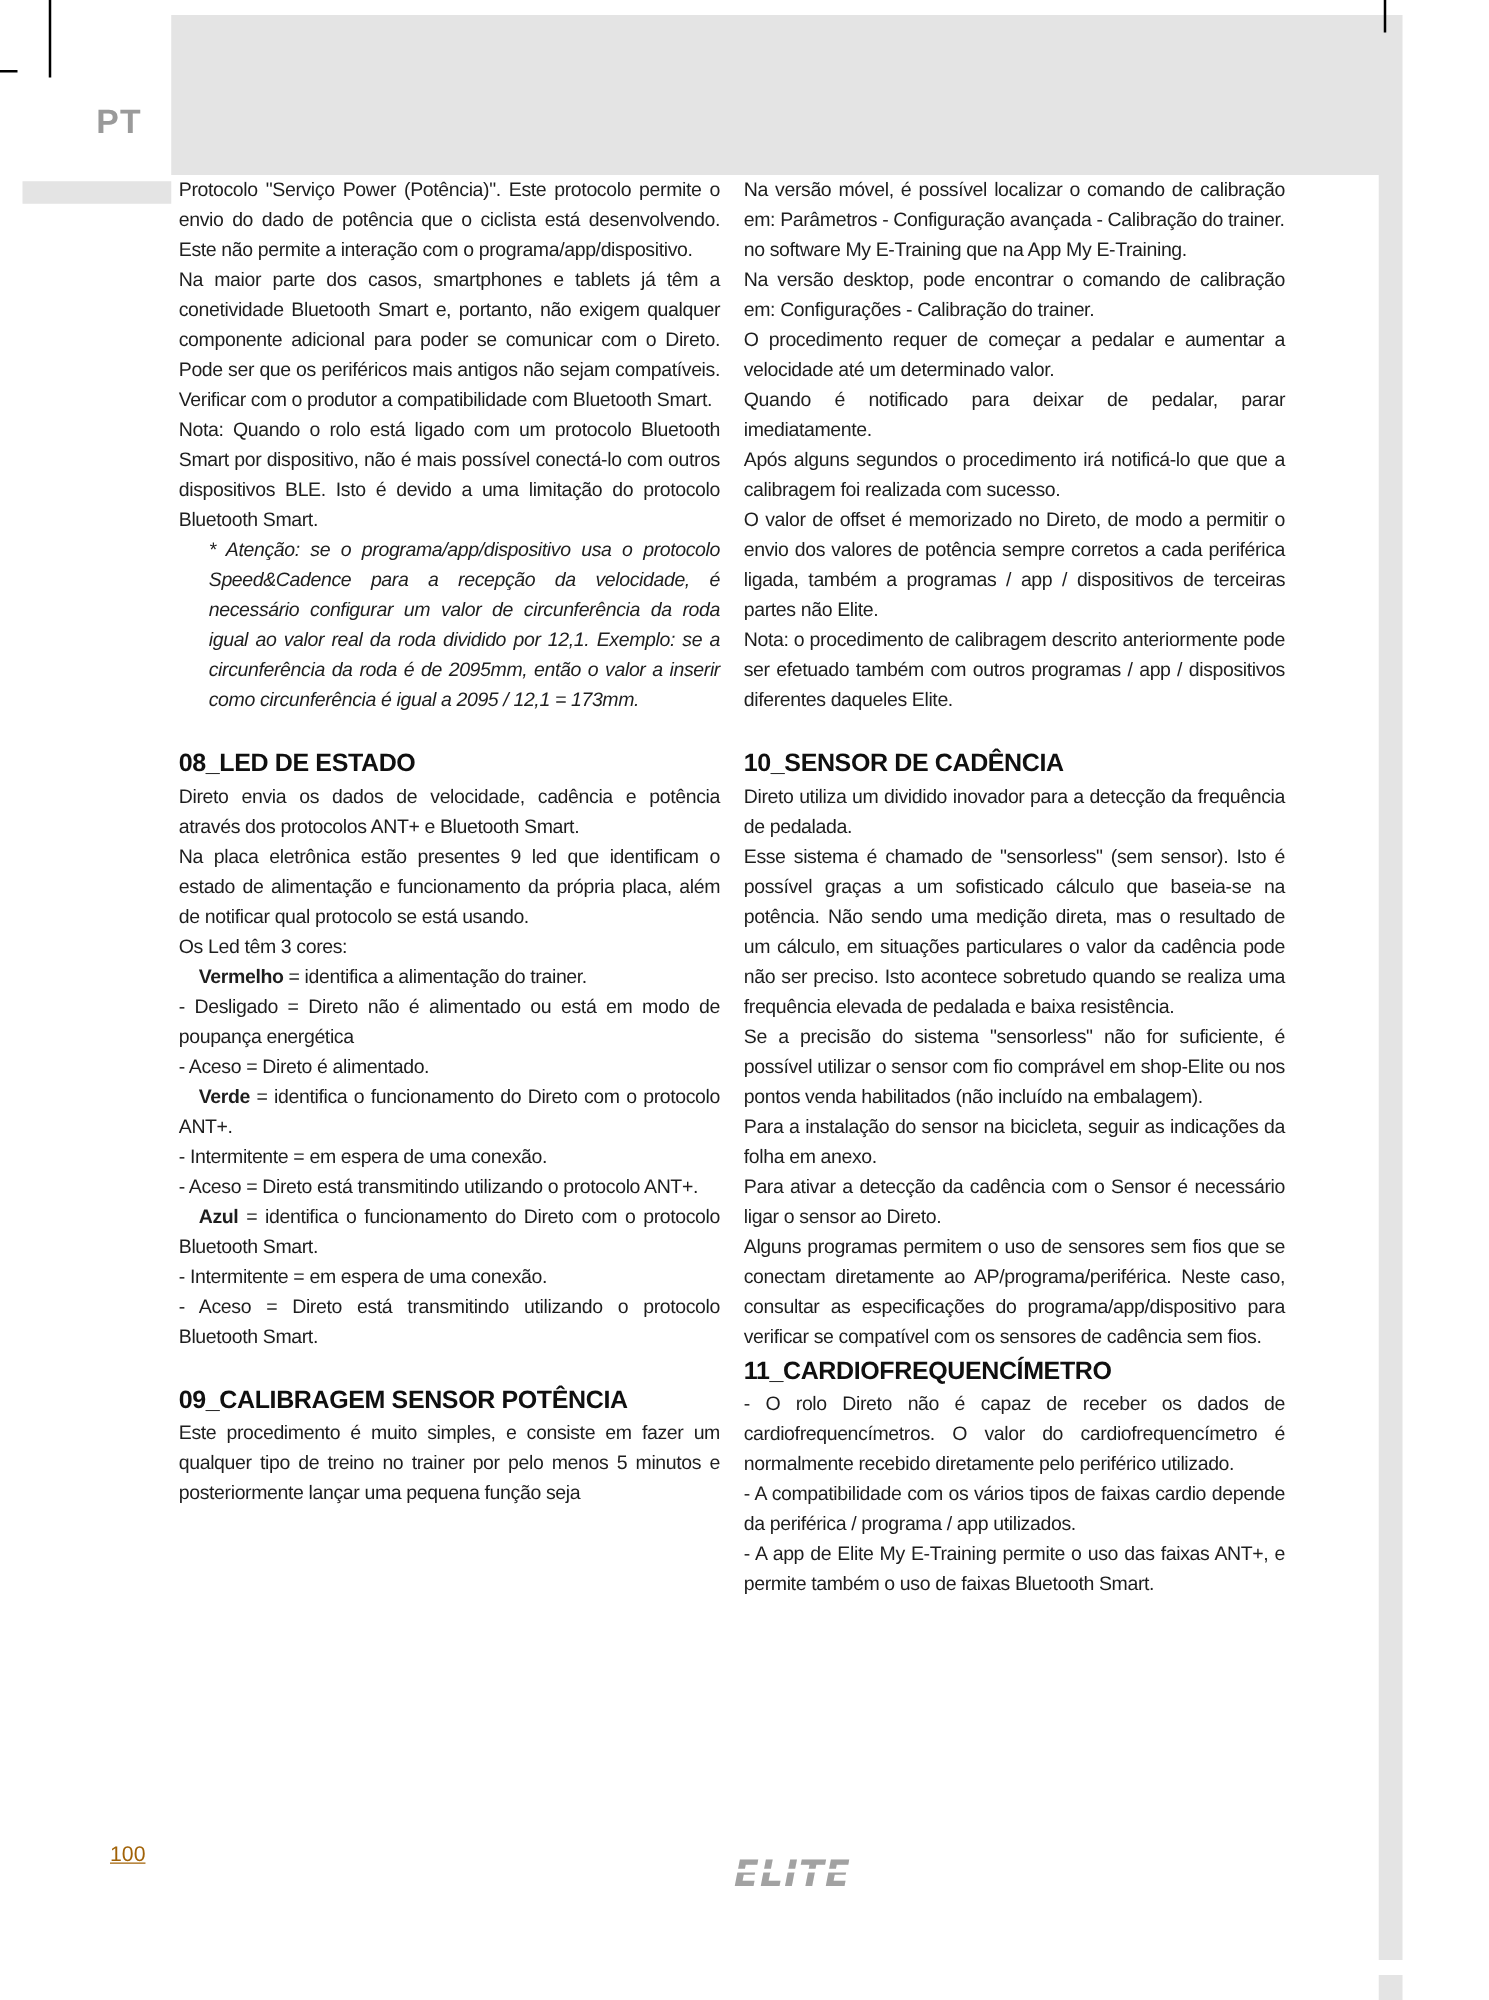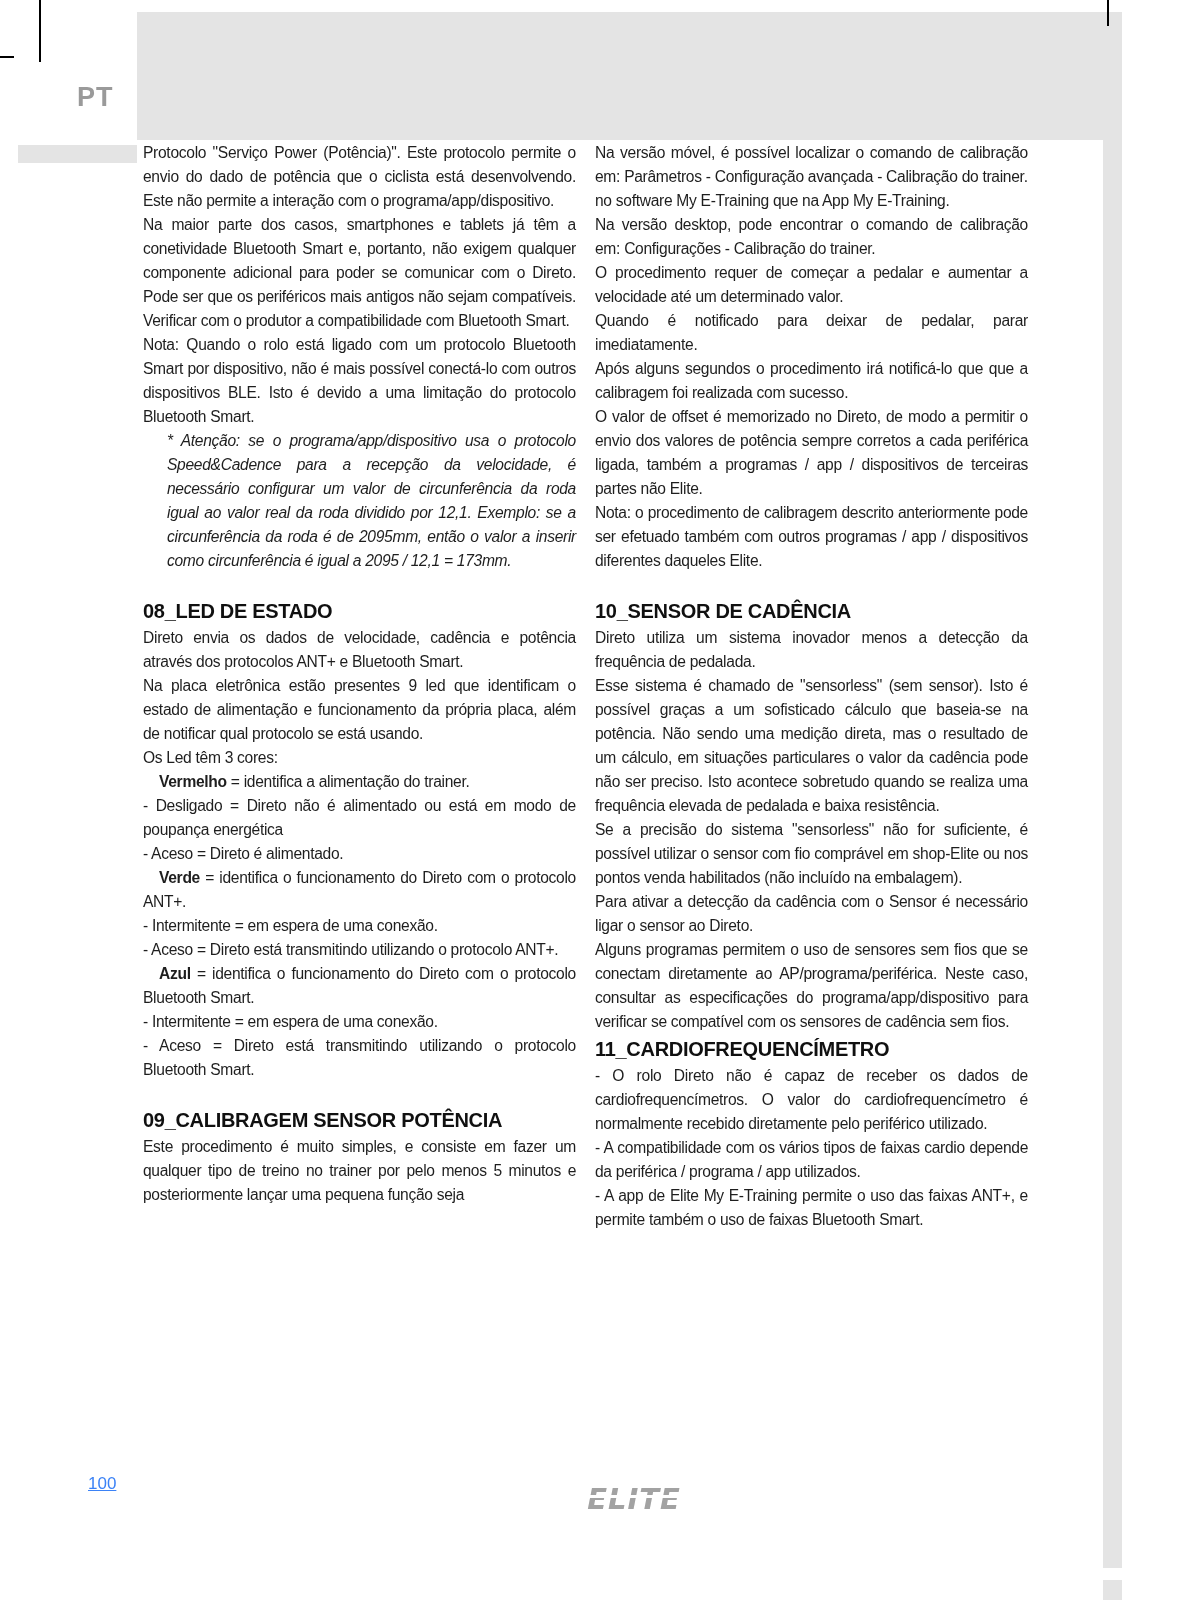--- a/index.html
+++ b/index.html
@@ -45,21 +45,21 @@
   .section-heading {
     font-size:20px; font-weight:bold; color:#101010;
     letter-spacing:-0.3px;
     margin:26px 0 3px 0;
     text-align:left;
   }
   .section-heading.tight { margin-top:3px; }
 
   .footer-page-number {
     position:absolute; left:88px; top:1474px;
-    font-size:17px; color:#3b82f6;text-decoration:underline;
+    font-size:17px; color:#a16207;text-decoration:underline;
   }
 
   .logo { position:absolute; left:572px; top:1482px; }
 </style>
 </head>
 <body>
 
 <div class="page">
 
   <div class="band-top"></div>
@@ -97,23 +97,24 @@
   <div class="col col-right">
       <p class="para">Na versão móvel, é possível localizar o comando de calibração em: Parâmetros - Configuração avançada - Calibração do trainer.</p>
       <p class="para">no software My E-Training que na App My E-Training.</p>
       <p class="para">Na versão desktop, pode encontrar o comando de calibração em: Configurações - Calibração do trainer.</p>
       <p class="para">O procedimento requer de começar a pedalar e aumentar a velocidade até um determinado valor.</p>
       <p class="para">Quando é notificado para deixar de pedalar, parar imediatamente.</p>
       <p class="para">Após alguns segundos o procedimento irá notificá-lo que que a calibragem foi realizada com sucesso.</p>
       <p class="para">O valor de offset é memorizado no Direto, de modo a permitir o envio dos valores de potência sempre corretos a cada periférica ligada, também a programas / app / dispositivos de terceiras partes não Elite.</p>
       <p class="para">Nota: o procedimento de calibragem descrito anteriormente pode ser efetuado também com outros programas / app / dispositivos diferentes daqueles Elite.</p>
       <h2 class="section-heading">10_SENSOR DE CADÊNCIA</h2>
-      <p class="para">Direto utiliza um sistema inovador menos a detecção da frequência de pedalada.</p>
+      <p class="para">Direto utiliza um dividido inovador para a detecção da frequência de pedalada.</p>
       <p class="para">Esse sistema é chamado de "sensorless" (sem sensor). Isto é possível graças a um sofisticado cálculo que baseia-se na potência. Não sendo uma medição direta, mas o resultado de um cálculo, em situações particulares o valor da cadência pode não ser preciso. Isto acontece sobretudo quando se realiza uma frequência elevada de pedalada e baixa resistência.</p>
       <p class="para">Se a precisão do sistema "sensorless" não for suficiente, é possível utilizar o sensor com fio comprável em shop-Elite ou nos pontos venda habilitados (não incluído na embalagem).</p>
+      <p class="para">Para a instalação do sensor na bicicleta, seguir as indicações da folha em anexo.</p>
       <p class="para">Para ativar a detecção da cadência com o Sensor é necessário ligar o sensor ao Direto.</p>
       <p class="para">Alguns programas permitem o uso de sensores sem fios que se conectam diretamente ao AP/programa/periférica. Neste caso, consultar as especificações do programa/app/dispositivo para verificar se compatível com os sensores de cadência sem fios.</p>
       <h2 class="section-heading tight">11_CARDIOFREQUENCÍMETRO</h2>
       <p class="para">- O rolo Direto não é capaz de receber os dados de cardiofrequencímetros. O valor do cardiofrequencímetro é normalmente recebido diretamente pelo periférico utilizado.</p>
       <p class="para">- A compatibilidade com os vários tipos de faixas cardio depende da periférica / programa / app utilizados.</p>
       <p class="para">- A app de Elite My E-Training permite o uso das faixas ANT+, e permite também o uso de faixas Bluetooth Smart.</p>
     </div>
 
   <div class="footer-page-number">100</div>
 

